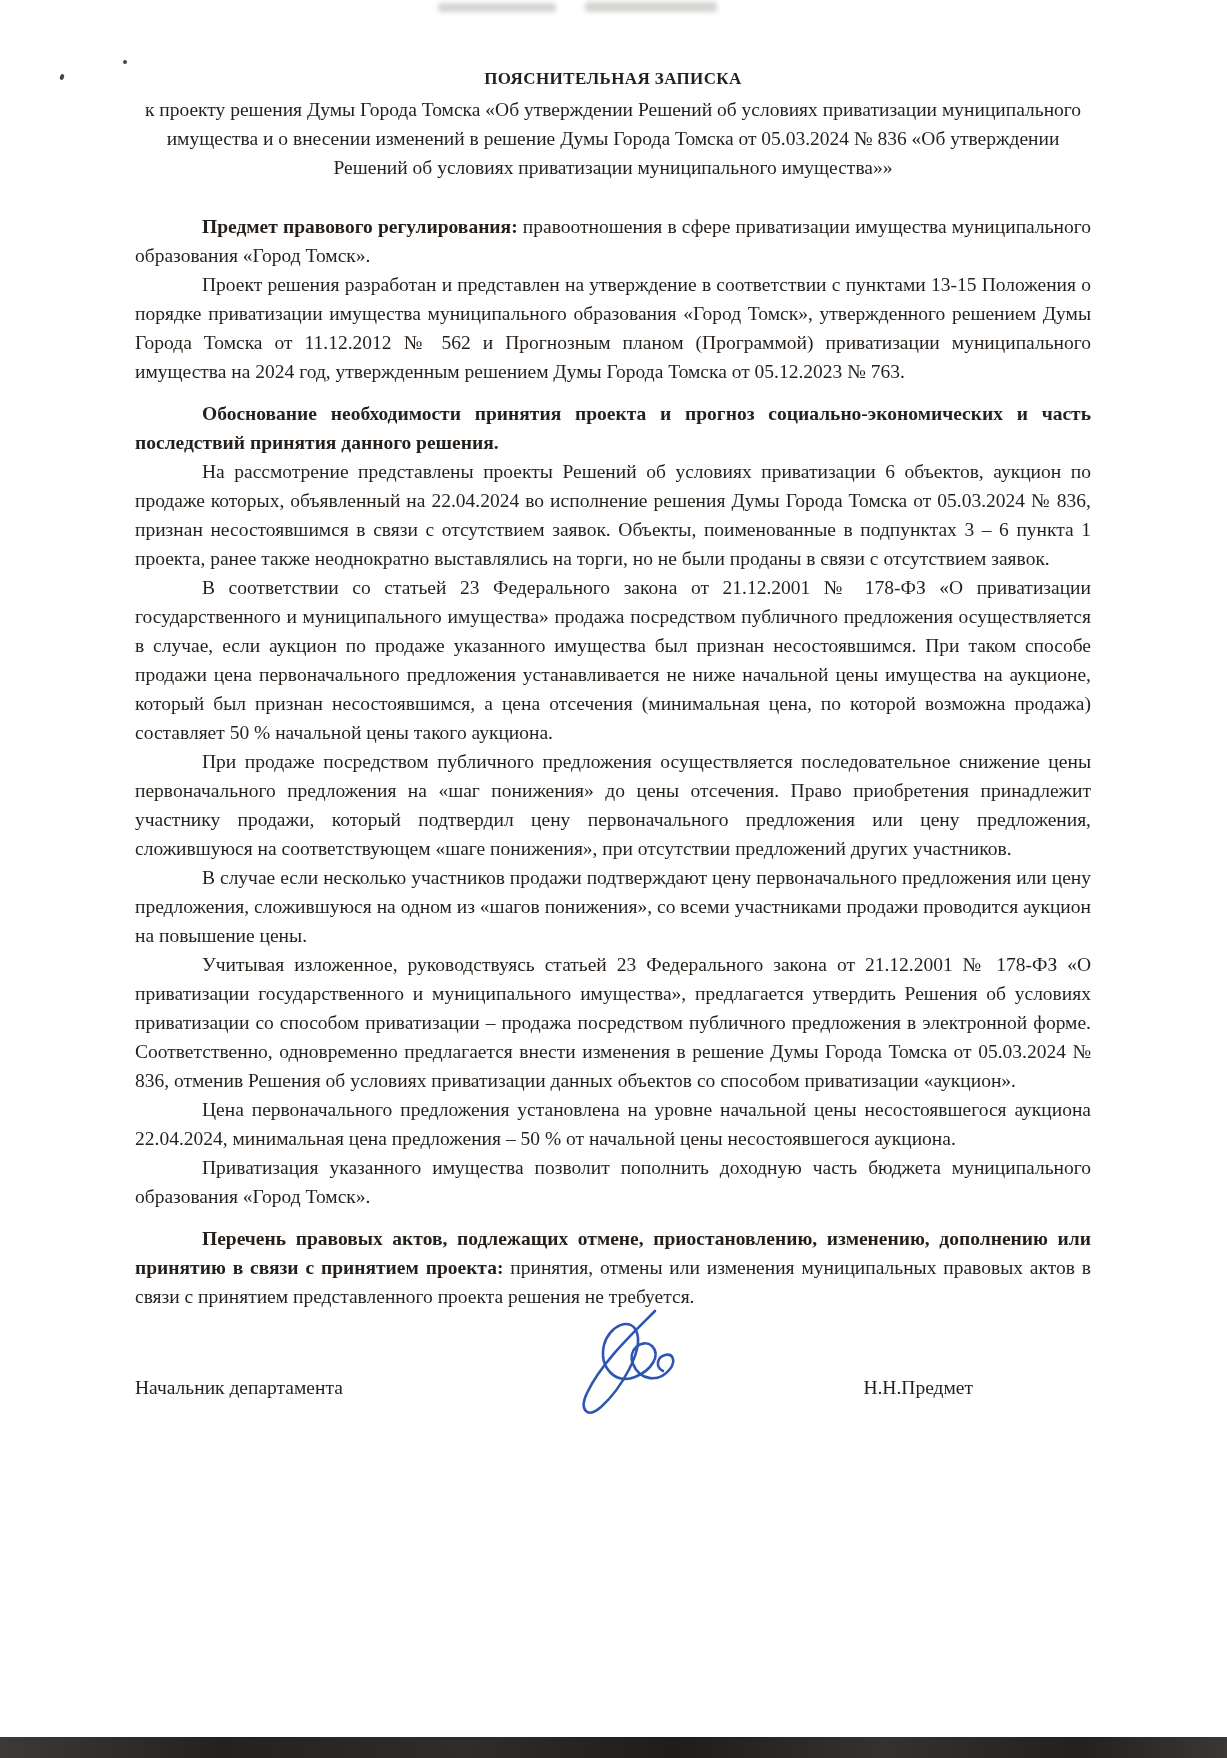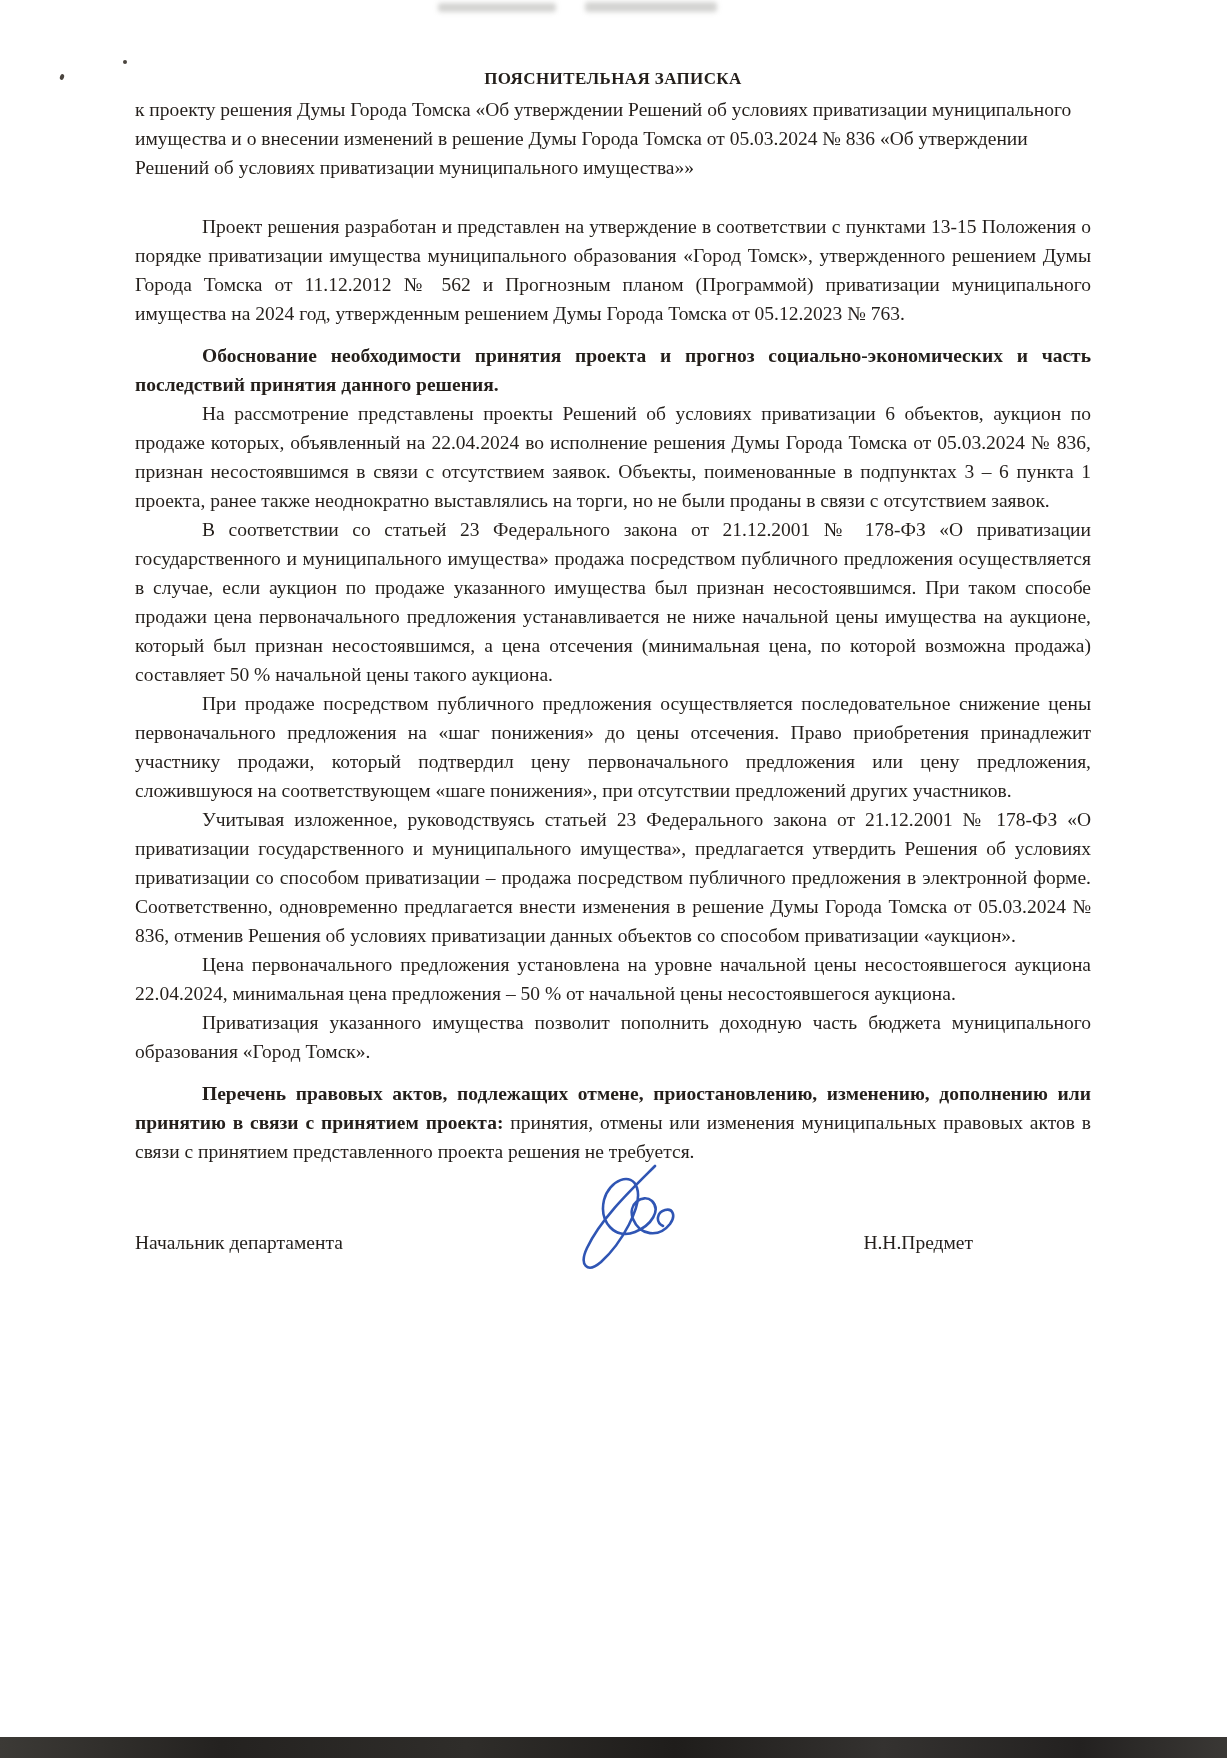--- a/index.html
+++ b/index.html
@@ -10,21 +10,21 @@
     color:#241f1b;
   }
   .page-content{
     position:absolute;left:135px;top:64px;width:956px;
     font-size:19.5px;line-height:29px;
   }
   .doc-title{
     text-align:center;font-weight:bold;font-size:17px;letter-spacing:.4px;margin:0;
   }
   .doc-subtitle{
-    text-align:left;margin:2px 0 30px 0;
+    text-align:center;margin:2px 0 30px 0;
   }
   p.para{
     margin:0;text-align:justify;text-indent:67px;
   }
   p.space-before{margin-top:13px;}
   p.para b{font-weight:bold;}
   .signature-row{
     position:relative;margin-top:62px;display:flex;justify-content:space-between;
     align-items:flex-end;padding-right:118px;
   }
@@ -50,32 +50,34 @@
 <div class="scan-smudge smudge-a"></div>
 <div class="scan-smudge smudge-b"></div>
 <div class="speck speck-a"></div>
 <div class="speck speck-b"></div>
 
 <div class="page-content">
 
   <h1 class="doc-title">ПОЯСНИТЕЛЬНАЯ ЗАПИСКА</h1>
   <div class="doc-subtitle">к проекту решения Думы Города Томска «Об утверждении Решений об условиях приватизации муниципального имущества и о внесении изменений в решение Думы Города Томска от 05.03.2024 № 836 «Об утверждении Решений об условиях приватизации муниципального имущества»»</div>
 
+  <p class="para"><b>Предмет правового регулирования:</b><span> правоотношения в сфере приватизации имущества муниципального образования «Город Томск».</span></p>
 
   <p class="para"><b></b><span>Проект решения разработан и представлен на утверждение в соответствии с пунктами 13-15 Положения о порядке приватизации имущества муниципального образования «Город Томск», утвержденного решением Думы Города Томска от 11.12.2012 № 562 и Прогнозным планом (Программой) приватизации муниципального имущества на 2024 год, утвержденным решением Думы Города Томска от 05.12.2023 № 763.</span></p>
 
   <p class="para space-before"><b>Обоснование необходимости принятия проекта и прогноз социально-экономических и часть последствий принятия данного решения.</b><span></span></p>
 
 
   <p class="para"><b></b><span>На рассмотрение представлены проекты Решений об условиях приватизации 6 объектов, аукцион по продаже которых, объявленный на 22.04.2024 во исполнение решения Думы Города Томска от 05.03.2024 № 836, признан несостоявшимся в связи с отсутствием заявок. Объекты, поименованные в подпунктах 3 – 6 пункта 1 проекта, ранее также неоднократно выставлялись на торги, но не были проданы в связи с отсутствием заявок.</span></p>
 
   <p class="para"><b></b><span>В соответствии со статьей 23 Федерального закона от 21.12.2001 № 178-ФЗ «О приватизации государственного и муниципального имущества» продажа посредством публичного предложения осуществляется в случае, если аукцион по продаже указанного имущества был признан несостоявшимся. При таком способе продажи цена первоначального предложения устанавливается не ниже начальной цены имущества на аукционе, который был признан несостоявшимся, а цена отсечения (минимальная цена, по которой возможна продажа) составляет 50 % начальной цены такого аукциона.</span></p>
 
   <p class="para"><b></b><span>При продаже посредством публичного предложения осуществляется последовательное снижение цены первоначального предложения на «шаг понижения» до цены отсечения. Право приобретения принадлежит участнику продажи, который подтвердил цену первоначального предложения или цену предложения, сложившуюся на соответствующем «шаге понижения», при отсутствии предложений других участников.</span></p>
 
+  <p class="para"><b></b><span>В случае если несколько участников продажи подтверждают цену первоначального предложения или цену предложения, сложившуюся на одном из «шагов понижения», со всеми участниками продажи проводится аукцион на повышение цены.</span></p>
 
   <p class="para"><b></b><span>Учитывая изложенное, руководствуясь статьей 23 Федерального закона от 21.12.2001 № 178-ФЗ «О приватизации государственного и муниципального имущества», предлагается утвердить Решения об условиях приватизации со способом приватизации – продажа посредством публичного предложения в электронной форме. Соответственно, одновременно предлагается внести изменения в решение Думы Города Томска от 05.03.2024 № 836, отменив Решения об условиях приватизации данных объектов со способом приватизации «аукцион».</span></p>
 
   <p class="para"><b></b><span>Цена первоначального предложения установлена на уровне начальной цены несостоявшегося аукциона 22.04.2024, минимальная цена предложения – 50 % от начальной цены несостоявшегося аукциона.</span></p>
 
   <p class="para"><b></b><span>Приватизация указанного имущества позволит пополнить доходную часть бюджета муниципального образования «Город Томск».</span></p>
 
   <p class="para space-before"><b>Перечень правовых актов, подлежащих отмене, приостановлению, изменению, дополнению или принятию в связи с принятием проекта:</b><span> принятия, отмены или изменения муниципальных правовых актов в связи с принятием представленного проекта решения не требуется.</span></p>
 
   <div class="signature-row">

